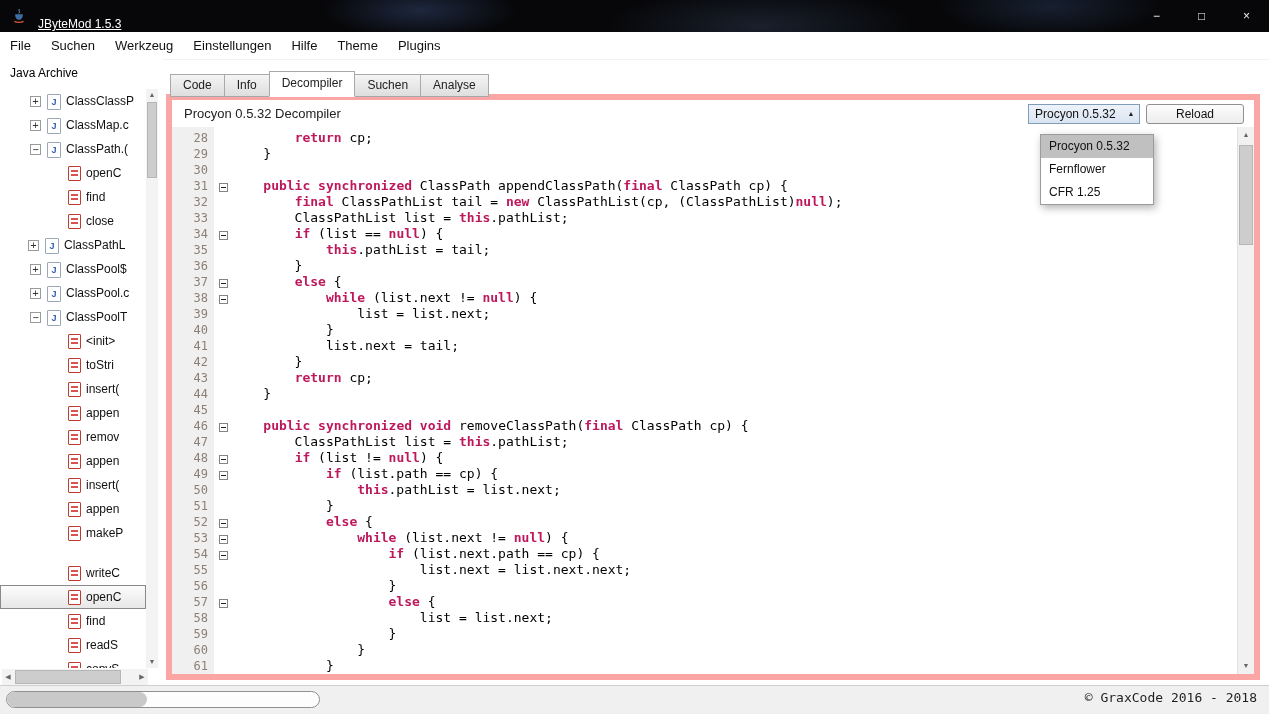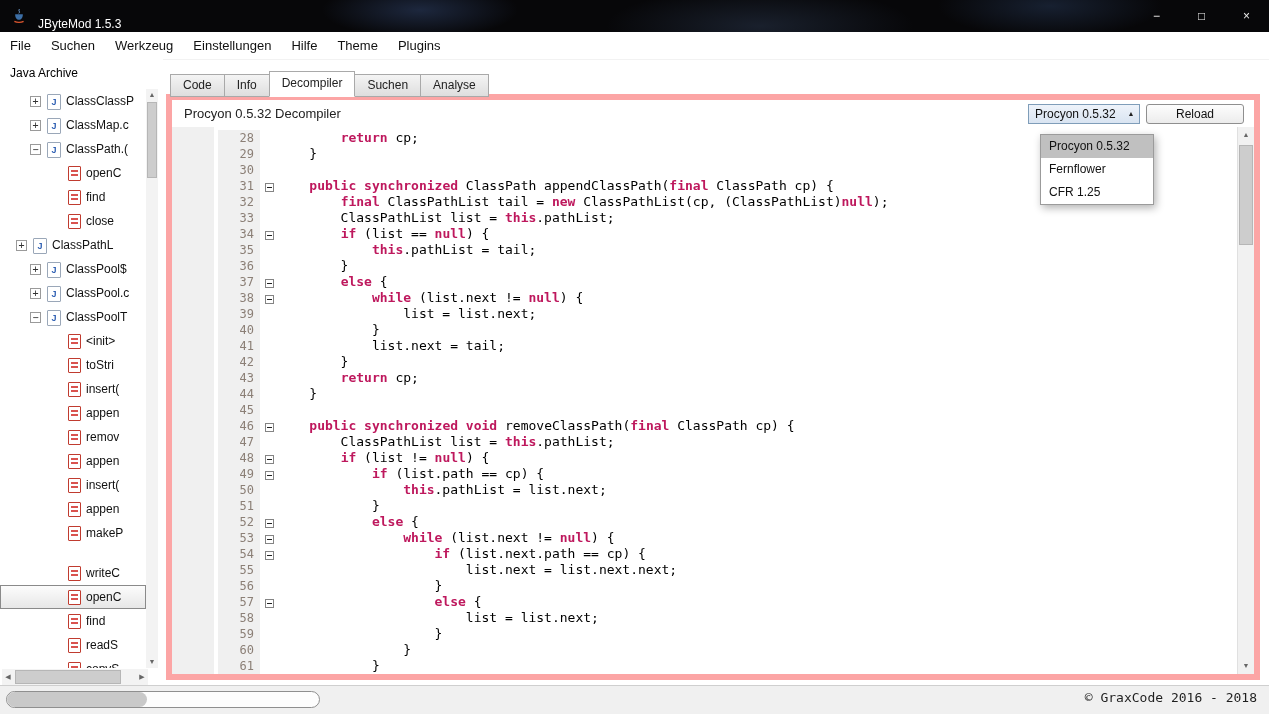--- a/index.html
+++ b/index.html
@@ -7,21 +7,21 @@
        font-family:"Liberation Sans",sans-serif;-webkit-font-smoothing:antialiased;}
 
   
   .titlebar{position:absolute;left:0;top:0;width:100%;height:32px;
     background:
       radial-gradient(140px 40px at 420px 10px, rgba(70,100,160,.35), transparent 70%),
       radial-gradient(220px 55px at 760px 26px, rgba(90,120,170,.22), transparent 70%),
       radial-gradient(160px 45px at 1050px 6px, rgba(60,90,140,.30), transparent 70%),
       #070709;}
   .java-icon{position:absolute;left:11px;top:8px;width:16px;height:16px;}
-  .tb-title{position:absolute;left:38px;top:8px;line-height:32px;color:#fff;font-size:12px;}
+  .tb-title{position:absolute;left:38px;top:8px;line-height:32px;color:#fff;font-size:12px;text-decoration:underline;}
   .tb-controls{position:absolute;right:0;top:0;height:32px;display:flex;}
   .tb-btn{width:45px;text-align:center;line-height:32px;color:#ececec;font-size:12px;}
 
   
   .menubar{position:absolute;left:0;top:32px;width:100%;height:27px;background:#fff;
            display:flex;align-items:stretch;font-size:13px;color:#111;border-bottom:1px solid #f2f2f2;}
   .menu-item{padding:0 10px;line-height:27px;}
 
   
   .sidebar{position:absolute;left:0;top:59px;width:163px;bottom:29px;background:#fff;}
@@ -69,21 +69,21 @@
   .combo-value{flex:1;font-size:12px;line-height:18px;padding-left:6px;white-space:nowrap;overflow:hidden;color:#111;}
   .combo-arrow{width:16px;text-align:center;font-size:7px;line-height:18px;color:#222;}
   .reload-btn{width:98px;height:20px;margin-right:10px;text-align:center;font-size:12px;line-height:18px;
               border:1px solid #8f8f8f;border-radius:3px;background:linear-gradient(#fdfdfd,#ececec);
               box-sizing:border-box;color:#111;}
 
   
   .editor{position:absolute;left:0;top:27px;right:0;bottom:0;overflow:hidden;background:#fff;}
   .gutter-stripe{position:absolute;left:0;top:0;bottom:0;width:42px;background:#f0f0f0;}
   .code-lines{position:absolute;left:0;top:3px;right:17px;}
-  .code-line{display:flex;height:16px;padding-left:46px;}
+  .code-line{display:flex;height:16px;}
   .ln{width:36px;padding-right:6px;text-align:right;color:#8b7f76;background:#f0f0f0;flex:none;
       font:12px/16px "DejaVu Sans Mono",monospace;}
   .fold{width:18px;flex:none;text-align:center;line-height:16px;}
   .fold-box{display:inline-block;width:9px;height:9px;border:1px solid #848484;background:#fff;
             position:relative;top:1px;box-sizing:border-box;}
   .fold-box::after{content:'';position:absolute;left:1px;right:1px;top:3px;border-top:1px solid #222;}
   .src{white-space:pre;color:#000;font:13px/16px "DejaVu Sans Mono",monospace;}
   .kw{color:#be185d;font-weight:bold;}
   .editor-vsb{position:absolute;right:0;top:0;bottom:0;width:16px;background:#f1f1f1;border-left:1px solid #e0e0e0;}
   .editor-vsb .arr{position:absolute;left:0;width:100%;height:16px;text-align:center;
@@ -138,21 +138,21 @@
 
 <div class="sidebar">
   <div class="sidebar-title">Java Archive</div>
   <div class="file-tree">
       <div class="tree-row" style="padding-left: 30px;"><span class="expander">+</span><span class="icon-class">J</span><span class="tree-label">ClassClassP</span></div>
       <div class="tree-row" style="padding-left: 30px;"><span class="expander">+</span><span class="icon-class">J</span><span class="tree-label">ClassMap.c</span></div>
       <div class="tree-row" style="padding-left: 30px;"><span class="expander">−</span><span class="icon-class">J</span><span class="tree-label">ClassPath.(</span></div>
       <div class="tree-row" style="padding-left: 68px;"><span class="icon-method"></span><span class="tree-label">openC</span></div>
       <div class="tree-row" style="padding-left: 68px;"><span class="icon-method"></span><span class="tree-label">find</span></div>
       <div class="tree-row" style="padding-left: 68px;"><span class="icon-method"></span><span class="tree-label">close</span></div>
-      <div class="tree-row" style="padding-left: 16px;"><span class="expander">+</span><span class="icon-class">J</span><span class="tree-label">ClassPathL</span></div>
+      <div class="tree-row" style="padding-left: 28px;"><span class="expander">+</span><span class="icon-class">J</span><span class="tree-label">ClassPathL</span></div>
       <div class="tree-row" style="padding-left: 30px;"><span class="expander">+</span><span class="icon-class">J</span><span class="tree-label">ClassPool$</span></div>
       <div class="tree-row" style="padding-left: 30px;"><span class="expander">+</span><span class="icon-class">J</span><span class="tree-label">ClassPool.c</span></div>
       <div class="tree-row" style="padding-left: 30px;"><span class="expander">−</span><span class="icon-class">J</span><span class="tree-label">ClassPoolT</span></div>
       <div class="tree-row" style="padding-left: 68px;"><span class="icon-method"></span><span class="tree-label">&lt;init&gt;</span></div>
       <div class="tree-row" style="padding-left: 68px;"><span class="icon-method"></span><span class="tree-label">toStri</span></div>
       <div class="tree-row" style="padding-left: 68px;"><span class="icon-method"></span><span class="tree-label">insert(</span></div>
       <div class="tree-row" style="padding-left: 68px;"><span class="icon-method"></span><span class="tree-label">appen</span></div>
       <div class="tree-row" style="padding-left: 68px;"><span class="icon-method"></span><span class="tree-label">remov</span></div>
       <div class="tree-row" style="padding-left: 68px;"><span class="icon-method"></span><span class="tree-label">appen</span></div>
       <div class="tree-row" style="padding-left: 68px;"><span class="icon-method"></span><span class="tree-label">insert(</span></div>

